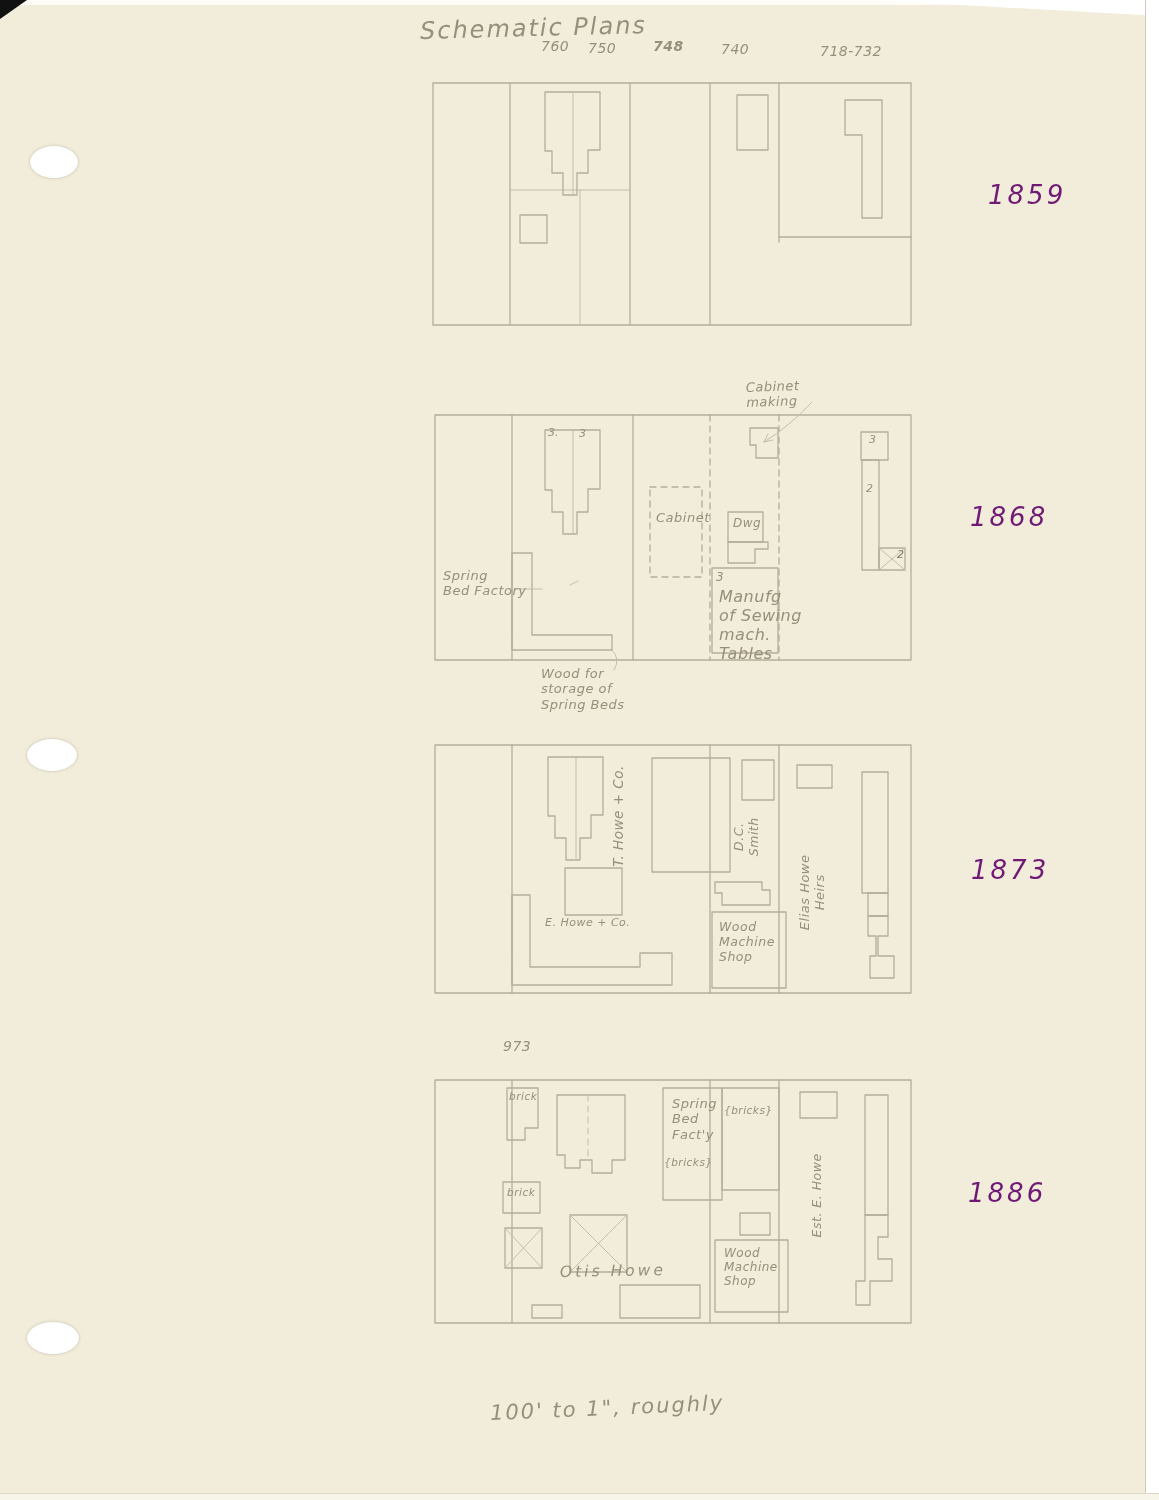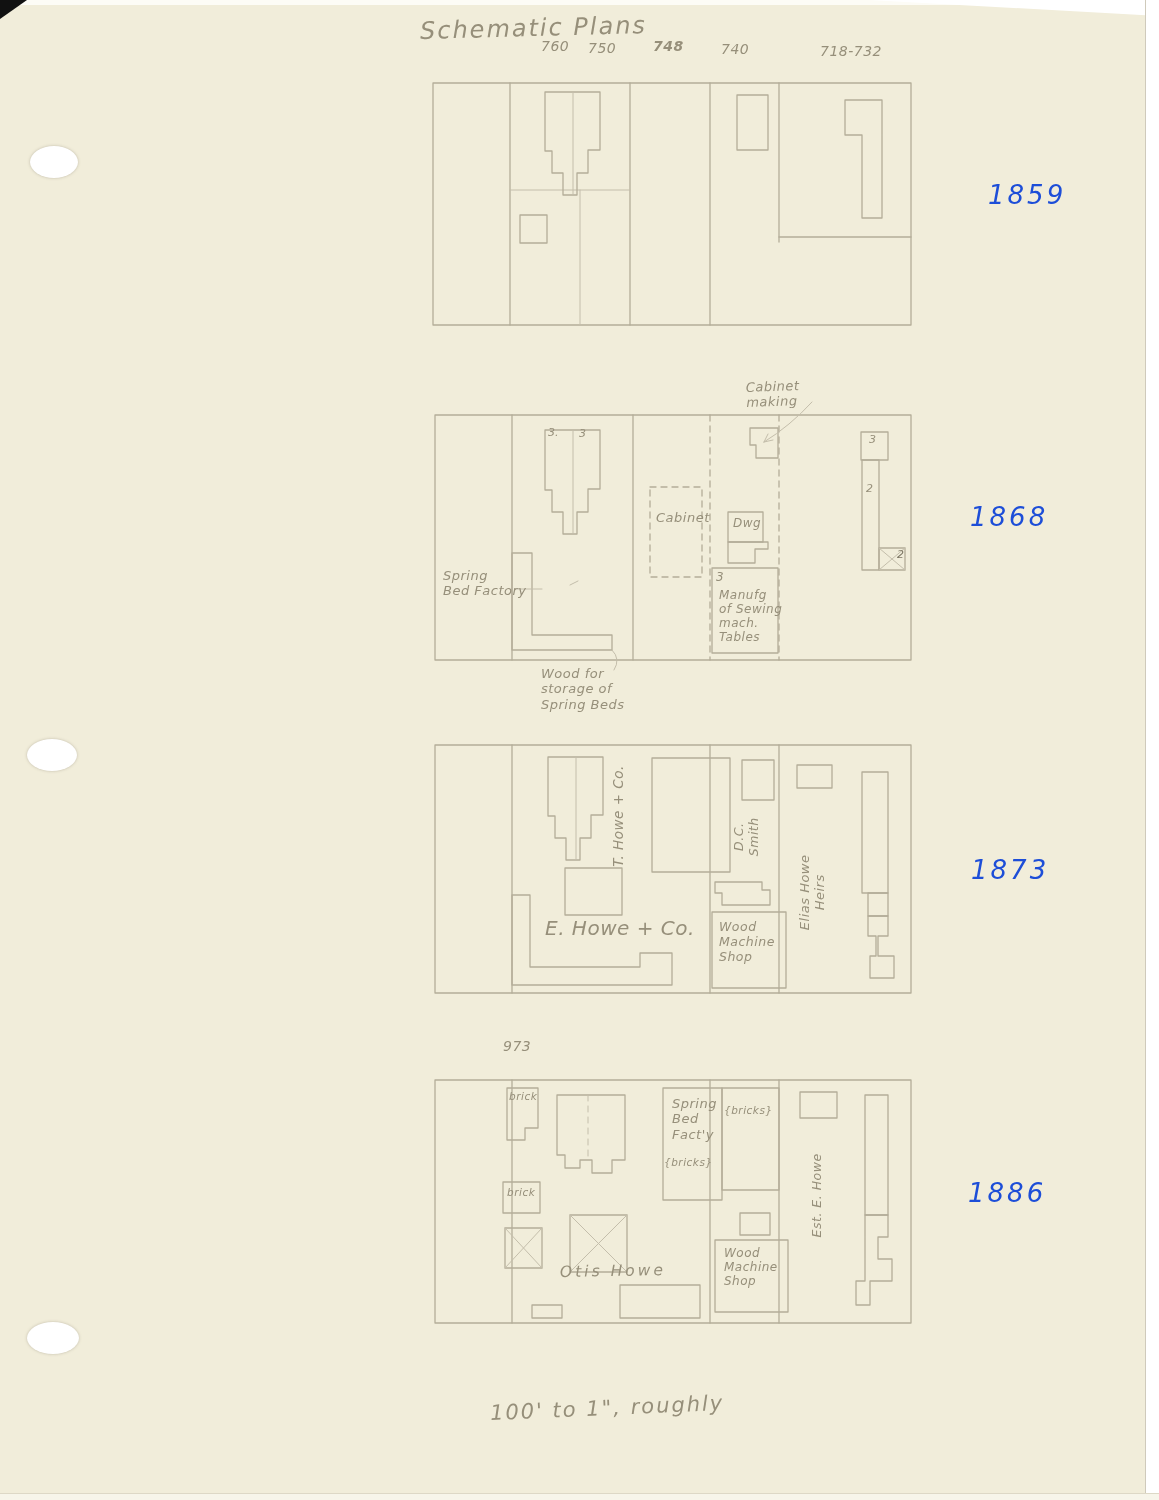--- a/index.html
+++ b/index.html
@@ -16,21 +16,21 @@
   .edge-bottom { position:absolute; left:0; bottom:0; width:1159px; height:6px; background:#f7f5ea; border-top:1px solid #ddd8c6; }
   .punch { position:absolute; background:#ffffff; border-radius:50%; box-shadow:0 0 3px rgba(180,174,155,.8); }
 
   
   .hand {
     position:absolute; font-family:"DejaVu Sans",sans-serif; font-style:italic;
     color:#968f7a; white-space:pre-line; line-height:1.18; letter-spacing:.5px;
   }
   .title { font-size:24px; transform:rotate(-1.5deg); letter-spacing:2px; }
   .snum  { font-size:14px; }
-  .year  { font-size:26px; letter-spacing:3px; color:#1d4ed8; }
+  .year  { font-size:26px; letter-spacing:3px; color:#701a75; }
   .num   { font-size:11px; letter-spacing:0; }
   .vert  { transform:rotate(-90deg); text-align:center; transform-origin:center; }
   .scale { font-size:21px; transform:rotate(-2.5deg); letter-spacing:2px; }
 
   
   svg.plan { position:absolute; overflow:visible; }
   svg.plan path, svg.plan rect, svg.plan line {
     fill:none; stroke:#b4ad99; stroke-width:1.3; stroke-linejoin:round; stroke-linecap:round;
   }
   svg.plan .dash { stroke-dasharray:6 5; }
@@ -112,21 +112,21 @@
       <path class="faint" d="M182,272 Q191,281 184,292"></path>
     </g>
   </svg>
   <div class="hand" style="left:746px;top:379px;font-size:13px;transform:rotate(-2deg);">Cabinet
 making</div>
   <div class="hand num" style="left:548px;top:427px;">3.</div>
   <div class="hand num" style="left:579px;top:428px;">3</div>
   <div class="hand" style="left:656px;top:510px;font-size:13px;">Cabinet</div>
   <div class="hand" style="left:733px;top:516px;font-size:12px;">Dwg</div>
   <div class="hand num" style="left:716px;top:570px;font-size:12px;">3</div>
-  <div class="hand" style="left:719px;top:588px;font-size:12px;">Manufg
+  <div class="hand" style="left:719px;top:588px;font-size:16px;">Manufg
 of Sewing
 mach.
 Tables</div>
   <div class="hand num" style="left:869px;top:434px;">3</div>
   <div class="hand num" style="left:866px;top:483px;">2</div>
   <div class="hand num" style="left:897px;top:549px;color:#7c7663;">2</div>
   <div class="hand" style="left:443px;top:568px;font-size:13px;">Spring
 Bed Factory</div>
   <div class="hand" style="left:541px;top:666px;font-size:13px;">Wood for
 storage of
@@ -148,21 +148,21 @@
       <rect x="312" y="20" width="32" height="40"></rect>
       <path d="M285,142 H332 V150 H340 V165 H292 V153 H285 Z"></path>
       <rect x="282" y="172" width="74" height="76"></rect>
       <rect x="367" y="25" width="35" height="23"></rect>
       <rect x="432" y="32" width="26" height="121"></rect>
       <rect x="438" y="153" width="20" height="23"></rect>
       <path d="M438,176 H458 V196 H448 V216 H464 V238 H440 V216 H446 V196 H438 Z"></path>
     </g>
   </svg>
   <div class="hand vert" style="left:559px;top:808px;width:120px;font-size:13.5px;">T. Howe + Co.</div>
-  <div class="hand" style="left:545px;top:917px;font-size:20px;">E. Howe + Co.</div>
+  <div class="hand" style="left:545px;top:917px;font-size:11px;">E. Howe + Co.</div>
   <div class="hand vert" style="left:707px;top:822px;width:80px;font-size:12.5px;">D.C.
 Smith</div>
   <div class="hand" style="left:719px;top:920px;font-size:12.5px;">Wood
 Machine
 Shop</div>
   <div class="hand vert" style="left:752px;top:877px;width:120px;font-size:13px;">Elias Howe
 Heirs</div>
 
   <svg class="plan" style="left:430px;top:1075px;" width="490" height="250" viewBox="0 0 490 250">
     <g>

